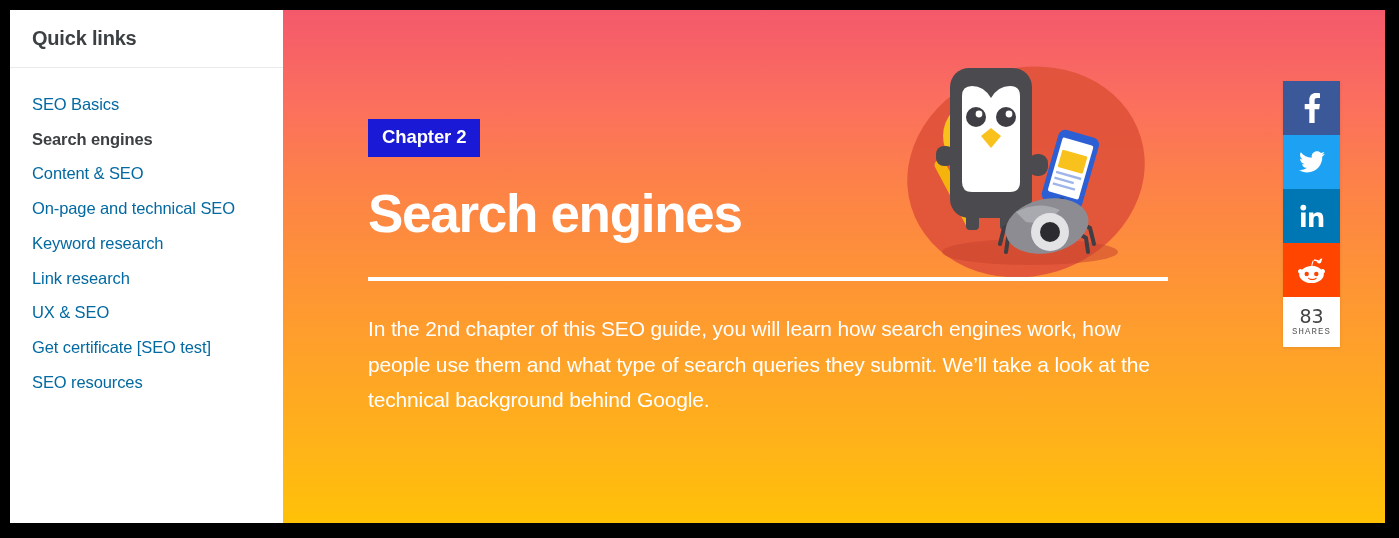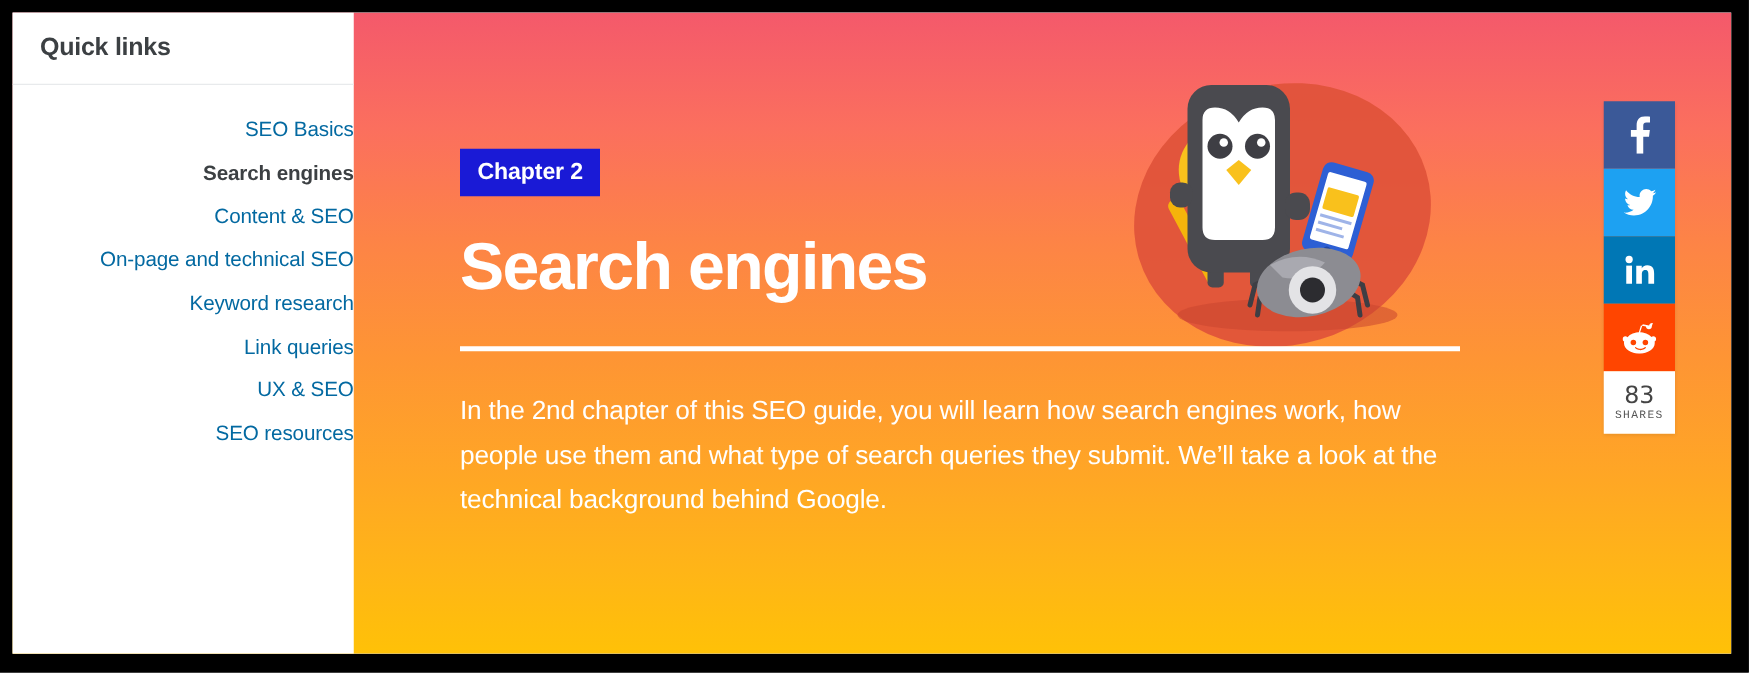--- a/index.html
+++ b/index.html
@@ -35,21 +35,20 @@
         #ffc107 100%);
   }
 
   
   .sidebar {
     position:absolute;
     left:0; top:0;
     width:273px; height:513px;
     background:#ffffff;
     z-index:5;
-    text-align:right;
   }
   .sidebar-head {
     height:58px;
     border-bottom:1px solid #e8eaec;
     display:flex;
     align-items:center;
     padding-left:22px;
   }
   .sidebar-title {
     font-size:20px;
@@ -192,24 +191,27 @@
       <li>
           <a href="#" class="nav-link">Content &amp; SEO</a>
         </li>
       <li>
           <a href="#" class="nav-link">On-page and technical SEO</a>
         </li>
       <li>
           <a href="#" class="nav-link">Keyword research</a>
         </li>
       <li>
-          <a href="#" class="nav-link">Link queries</a>
+          <a href="#" class="nav-link">Link research</a>
         </li>
       <li>
           <a href="#" class="nav-link">UX &amp; SEO</a>
+        </li>
+      <li>
+          <a href="#" class="nav-link">Get certificate [SEO test]</a>
         </li>
       <li>
           <a href="#" class="nav-link">SEO resources</a>
         </li>
     </ul>
   </aside>
 
   <div class="illustration">
     <svg width="270" height="230" viewBox="0 0 270 230" xmlns="http://www.w3.org/2000/svg">
 

